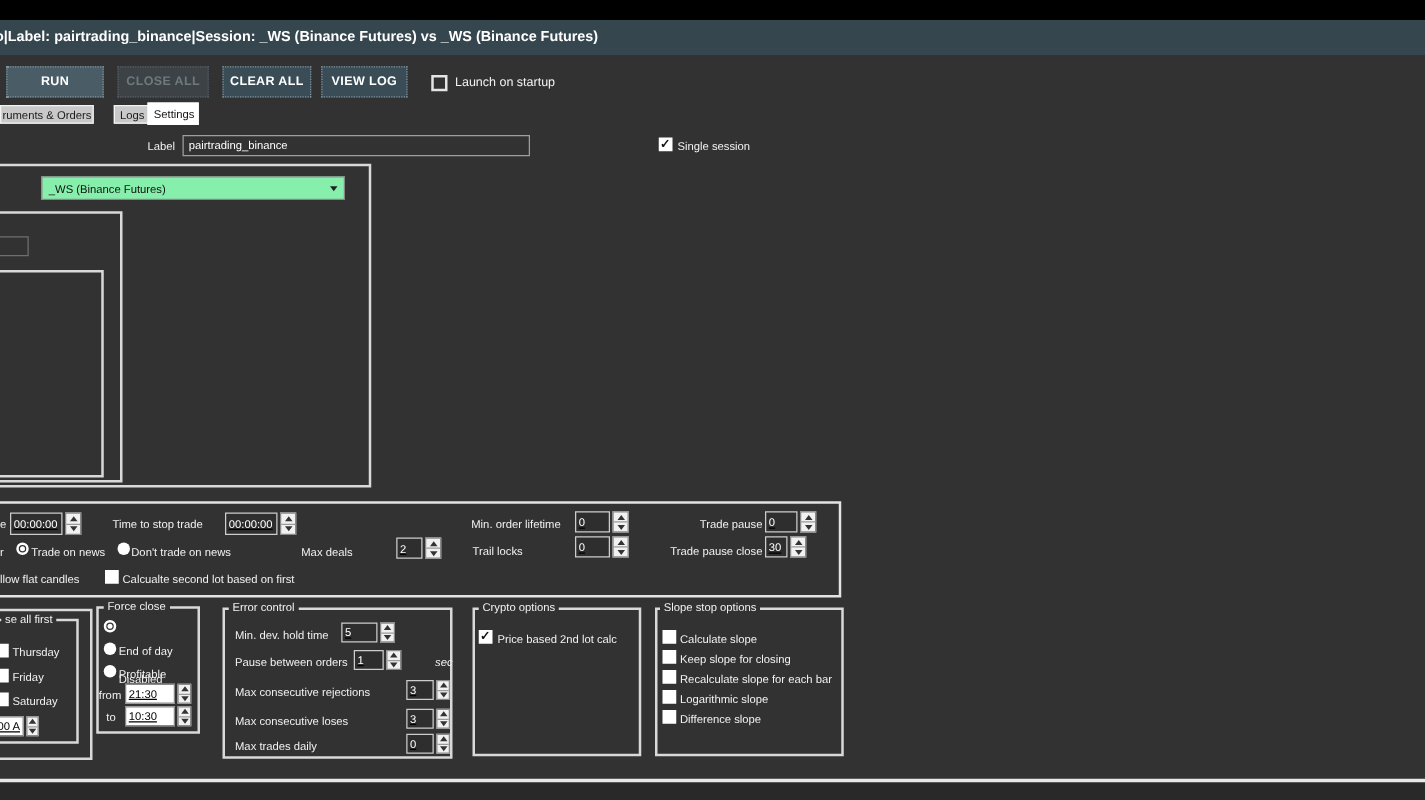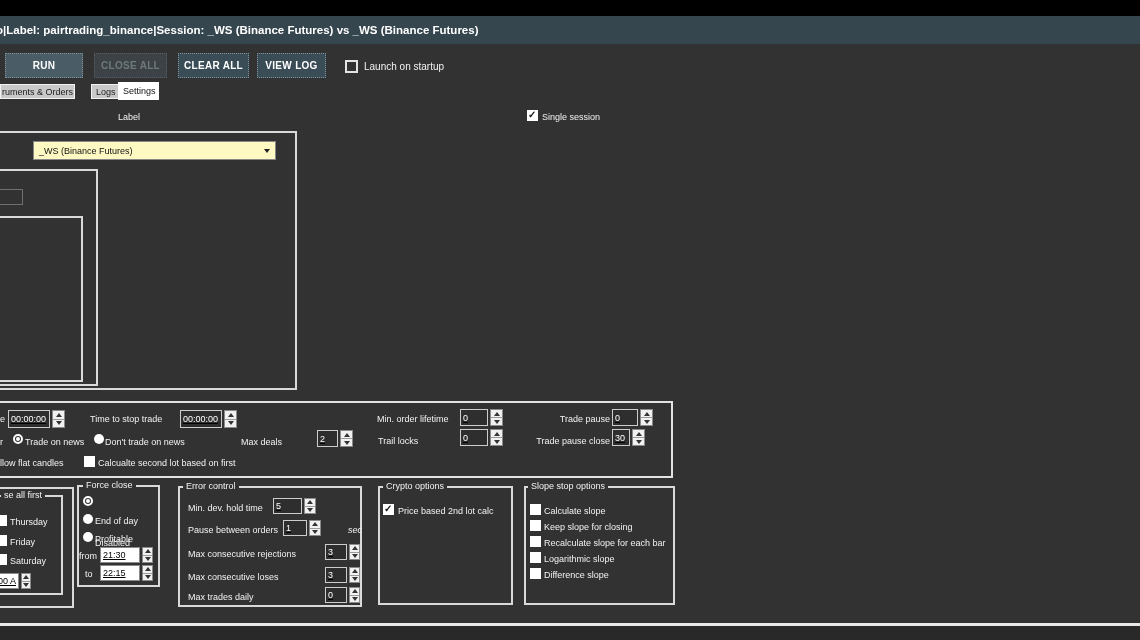--- a/index.html
+++ b/index.html
@@ -22,21 +22,21 @@
   .tab.active{background:#fff;color:#111;border-color:#fff;z-index:3;}
   
   .lbl{font-size:9px;color:#f2f2f2;line-height:11px;white-space:nowrap;}
   .lbl.r{text-align:right;}
   
   .gb{border:2px solid #d9d9d9;box-sizing:border-box;}
   .legend{font-size:9px;color:#f2f2f2;background:#323232;padding:0 3px;line-height:11px;white-space:nowrap;z-index:2;}
   
   .tinput{background:#323232;border:1px solid #9e9e9e;color:#fff;font-size:9px;line-height:15px;
           padding:0 4px;box-sizing:border-box;white-space:nowrap;overflow:hidden;}
-  .dd{background:#fef9c3;color:#111;font-size:9px;display:flex;align-items:center;padding:0 5px;
+  .dd{background:#86efac;color:#111;font-size:9px;display:flex;align-items:center;padding:0 5px;
       box-sizing:border-box;border:1px solid #888;}
   .dd .chev{margin-left:auto;width:0;height:0;border-left:3px solid transparent;
             border-right:3px solid transparent;border-top:4px solid #222;}
   
   .sf{display:flex;gap:2px;text-decoration:underline;}
   .sf .val{background:#2e2e2e;border:1px solid #cdcdcd;color:#fff;font-size:9px;
            display:flex;align-items:center;padding:0 2px;box-sizing:border-box;white-space:nowrap;overflow:hidden;}
   .sf.white .val{background:#fff;color:#000;border-color:#8a8a8a;}
   .sf .val.rt{justify-content:flex-end;}
   .spin{background:#f1f1f1;border:1px solid #8a8a8a;display:flex;flex-direction:column;
@@ -74,20 +74,21 @@
   <div class="abs btn dark" style="left:178px;top:53px;width:71px;height:25px;">CLEAR ALL</div>
   <div class="abs btn dark" style="left:257px;top:53px;width:69px;height:25px;">VIEW LOG</div>
   <div class="abs cb-outline" style="left:345px;top:60px;"></div>
   <div class="abs lbl" style="left:364px;top:61px;font-size:10px;">Launch on startup</div>
 
   <div class="abs tab" style="left:0px;top:84px;width:75px;height:15px;padding-left:1px;">ruments &amp; Orders</div>
   <div class="abs tab" style="left:76px;top:84px;width:29px;height:15px;margin-left:15px;">Logs</div>
   <div class="abs tab active" style="left:118px;top:82px;width:41px;height:18px;">Settings</div>
 
   <div class="abs lbl r" style="left:100px;top:112px;width:40px;">Label</div>
+  <div class="abs tinput" style="left:146px;top:108px;width:278px;height:17px;">pairtrading_binance</div>
   <div class="abs cb checked" style="left:527px;top:110px;"></div>
   <div class="abs lbl" style="left:542px;top:112px;">Single session</div>
 
   <div class="abs gb" style="left:-20px;top:131px;width:317px;height:259px;"></div>
   <div class="abs dd" style="left:33px;top:141px;width:243px;height:19px;">
     <span>_WS (Binance Futures)</span>
     <span class="chev"></span>
   </div>
   <div class="abs gb" style="left:-20px;top:169px;width:118px;height:217px;"></div>
   <div class="abs tinput" style="left:-20px;top:189px;width:43px;height:16px;border-color:#6f6f6f;"></div>
@@ -228,21 +229,21 @@
       <div class="up">
           <i class="tri-up"></i>
         </div>
       <div class="dn">
           <i class="tri-dn"></i>
         </div>
     </div>
   </div>
   <div class="abs lbl" style="left:85px;top:569px;">to</div>
   <div class="abs sf white" style="left:100px;top:565px;">
-    <div class="val" style="width:40px;height:16px;">22:15</div>
+    <div class="val" style="width:40px;height:16px;">10:30</div>
     <div class="spin" style="height:16px;width:11px;">
       <div class="up">
           <i class="tri-up"></i>
         </div>
       <div class="dn">
           <i class="tri-dn"></i>
         </div>
     </div>
   </div>
 

